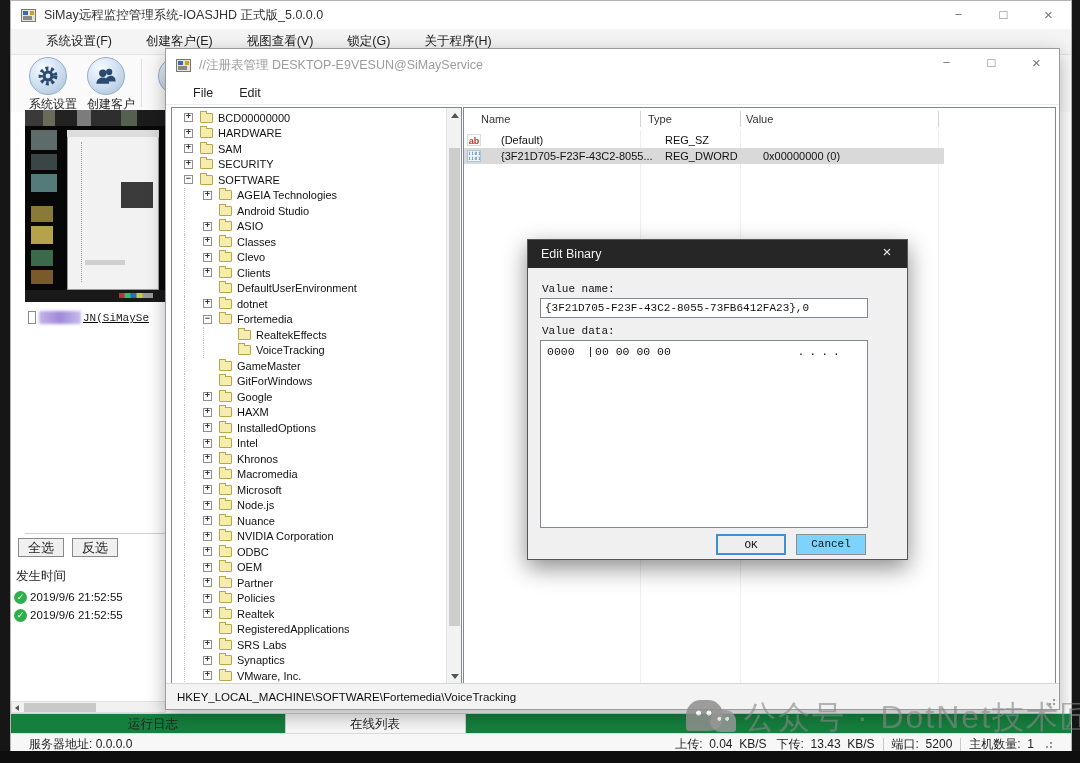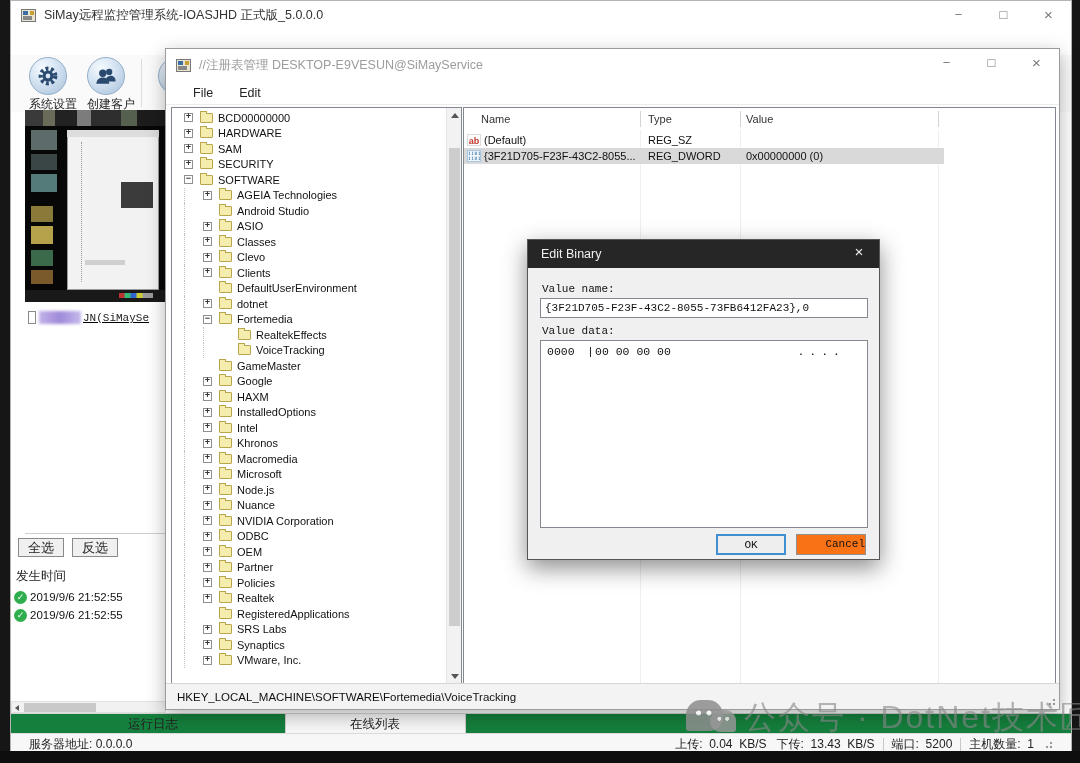--- a/index.html
+++ b/index.html
@@ -118,48 +118,48 @@
   .gline { position:absolute; top:22px; bottom:0; width:1px; background:#efefef; }
   .htick { position:absolute; top:3px; height:16px; width:1px; background:#d4d4d4; }
   .list-rows { position:absolute; left:0; top:24px; width:100%; }
   .lrow { position:relative; height:16px; width:100%; }
   .lrow.sel { background:linear-gradient(#d9d9d9,#d9d9d9) no-repeat; background-size:480px 100%; }
   .vicon { position:absolute; left:3px; top:2px; width:14px; height:12px; }
   .ic-ab { color:#c0392b; font:700 9px/12px "Liberation Sans", sans-serif; text-align:center;
     background:#fcfcfc; border:1px solid #dcdcdc; }
   .ic-bin { color:#1f5c8b; font:4.5px/4.5px "DejaVu Sans Mono", monospace; white-space:pre; text-align:center;
     background:#eef5fc; border:1px solid #a9c7e0; padding-top:1px; letter-spacing:.5px; }
-  .cell { position:absolute; top:0; line-height:16px; font-size:11px; color:#111; white-space:nowrap; overflow:hidden; }
+  .cell { position:absolute; top:0; line-height:16px; font-size:11px; color:#111; white-space:nowrap; overflow:hidden;margin-left:17px; }
   .cname { left:20px; width:152px; } .ctype { left:184px; width:92px; } .cvalue { left:282px; width:188px; }
 
   .rw-statusbar { position:absolute; left:0; bottom:0; width:100%; height:26px; background:#f3f3f3;
     border-top:1px solid #d6d6d6; display:flex; align-items:center; }
   .rw-path { font-size:11.5px; color:#111; margin-left:11px; }
   .rw-grip { position:absolute; right:3px; bottom:3px; }
 
   
-  .dialog { position:absolute; left:527px; top:239px; width:353px; height:321px; background:#f0f0f0;
+  .dialog { position:absolute; left:527px; top:239px; width:381px; height:321px; background:#f0f0f0;
     border:1px solid #555; box-shadow:0 8px 22px rgba(0,0,0,.45); font-family:"Liberation Mono", monospace; }
   .dlg-titlebar { position:absolute; left:0; top:0; width:100%; height:28px; background:#262626;
     display:flex; align-items:center; }
   .dlg-title { color:#f0f0f0; font-size:12.5px; margin-left:13px; font-family:"Liberation Sans",sans-serif; }
   .dlg-close { position:absolute; right:10px; top:0; width:20px; height:28px; color:#eee;
     font-size:15px; line-height:28px; text-align:center; }
   .dlg-label { position:absolute; left:14px; font-size:11px; color:#111; }
   .lab1 { top:43px; } .lab2 { top:85px; }
   .dlg-input { position:absolute; left:12px; top:58px; width:328px; height:20px; background:#fff;
     border:1px solid #828790; font-size:11px; line-height:18px; padding-left:4px; color:#111; white-space:nowrap; }
   .dlg-databox { position:absolute; left:12px; top:100px; width:328px; height:188px; background:#fff;
     border:1px solid #828790; padding:4px 6px; }
   .data-line { display:flex; font-size:11.5px; color:#111; }
   .d-off { width:40px; } .d-caret { width:8px; } .d-hex { white-space:pre; }
   .d-ascii { margin-left:auto; margin-right:16px; letter-spacing:5px; }
   .dlg-btn { position:absolute; top:294px; height:21px; font-size:11px; text-align:center; line-height:18px; color:#111; }
   .btn-ok { left:188px; width:70px; background:#eee; border:2px solid #3f8fd2; }
-  .btn-cancel { left:268px; width:70px; background:#f97316; border:1px solid #8f8f8f; line-height:19px;text-align:right; }
+  .btn-cancel { left:268px; width:70px; background:#7dd3fc; border:1px solid #8f8f8f; line-height:19px; }
 
   
   .watermark { position:absolute; left:680px; top:694px; width:400px; height:52px; z-index:40; pointer-events:none; }
   .wm-big { position:absolute; left:6px; top:6px; width:37px; height:31px; border-radius:15px 15px 14px 3px;
     background:radial-gradient(circle at 34% 42%, #fff 2.2px, transparent 2.8px),
                radial-gradient(circle at 62% 42%, #fff 2.2px, transparent 2.8px), #8e8e8e; opacity:.85; }
   .wm-small { position:absolute; left:30px; top:16px; width:26px; height:22px; border-radius:11px 11px 3px 11px;
     background:radial-gradient(circle at 36% 40%, #f5f5f5 1.7px, transparent 2.2px),
                radial-gradient(circle at 66% 40%, #f5f5f5 1.7px, transparent 2.2px), #979797; opacity:.85; }
   .wm-text { position:absolute; left:64px; top:2px; font-size:32px; letter-spacing:2px;
@@ -178,20 +178,27 @@
           <i class="b2"></i>
           <i class="b3"></i>
         </span>
       <span class="mw-title">SiMay远程监控管理系统-IOASJHD 正式版_5.0.0.0</span>
       <span class="win-btns">
         <span class="win-btn">−</span>
         <span class="win-btn">□</span>
         <span class="win-btn" style="font-size:15px;">×</span>
       </span>
     </div>
+    <div class="mw-menubar" id="main-menus">
+        <div class="mmenu">系统设置(F)</div>
+        <div class="mmenu">创建客户(E)</div>
+        <div class="mmenu">视图查看(V)</div>
+        <div class="mmenu">锁定(G)</div>
+        <div class="mmenu">关于程序(H)</div>
+      </div>
     <div class="mw-toolbar" id="toolbar-items">
         <div class="tbtn">
           <div class="tbico">
             <svg viewBox="0 0 24 24">
               <circle cx="12" cy="12" r="8" fill="none" stroke="#2a4a70" stroke-width="4.5" stroke-dasharray="3.1 2.7"></circle>
               <circle cx="12" cy="12" r="6" fill="#2a4a70"></circle>
               <circle cx="12" cy="12" r="2.6" fill="#d9e7f4"></circle>
             </svg>
           </div>
           <div class="tblabel">系统设置</div>
@@ -421,20 +428,26 @@
             <div class="tlabel">VoiceTracking</div>
           </div>
           <div class="treerow">
             <div class="guide"></div>
             <div class="tcell"></div>
             <div class="folder"></div>
             <div class="tlabel">GameMaster</div>
           </div>
           <div class="treerow">
             <div class="guide"></div>
+            <div class="tcell"></div>
+            <div class="folder"></div>
+            <div class="tlabel">GitForWindows</div>
+          </div>
+          <div class="treerow">
+            <div class="guide"></div>
             <div class="tcell">
               <div class="toggle">+</div>
             </div>
             <div class="folder"></div>
             <div class="tlabel">Google</div>
           </div>
           <div class="treerow">
             <div class="guide"></div>
             <div class="tcell">
               <div class="toggle">+</div>

